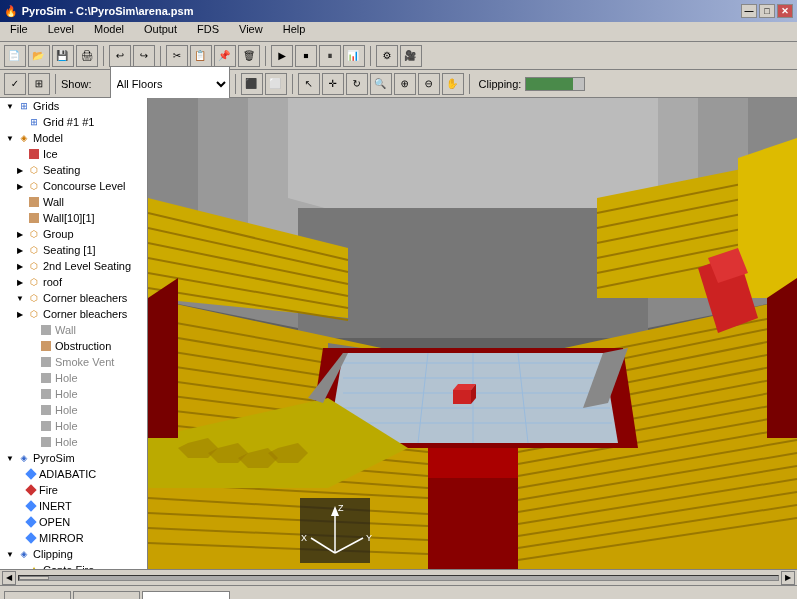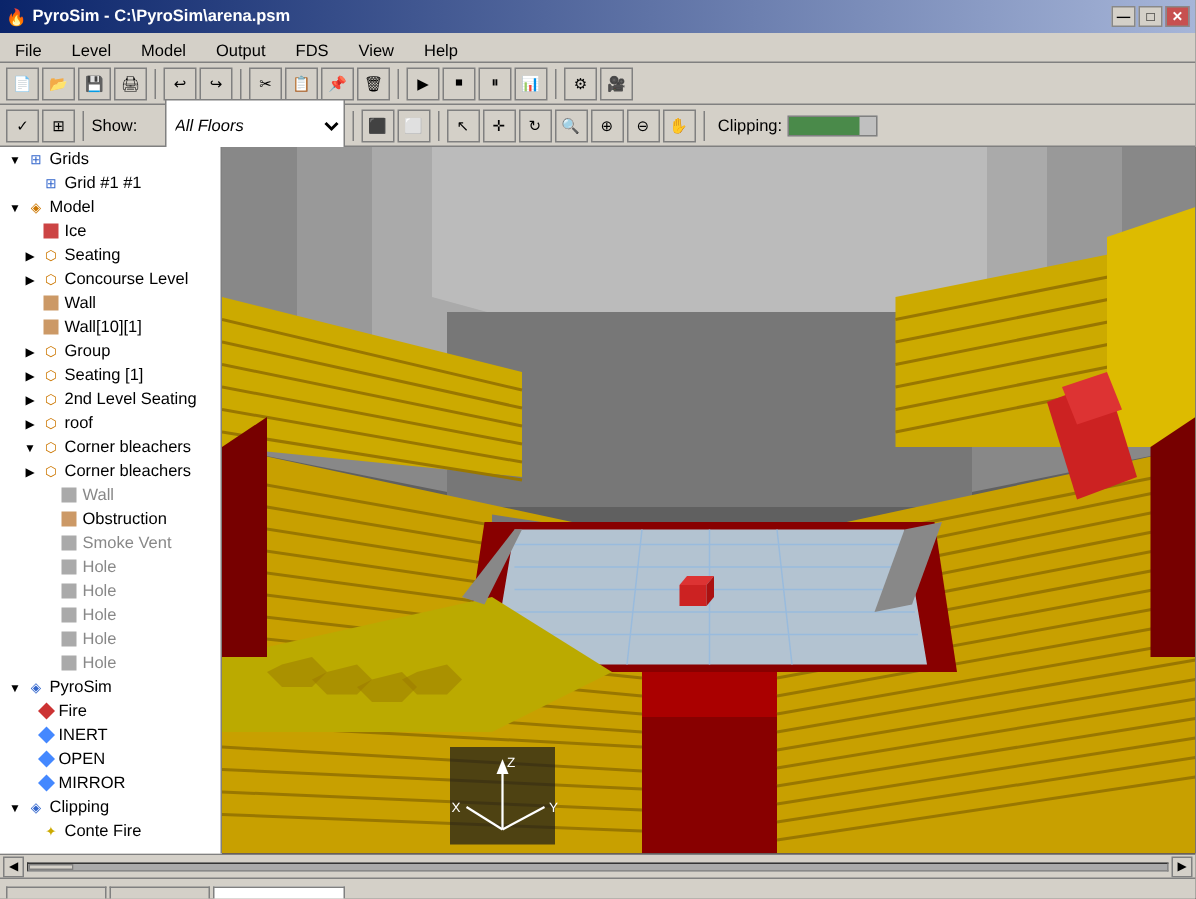--- a/index.html
+++ b/index.html
@@ -28,21 +28,21 @@
       cursor: pointer;
       color: #000;
     }
     .win-btn.close { background: #c75050; color: white; }
 
     
     #menu-bar {
       background: #d4d0c8;
       border-bottom: 1px solid #808080;
       display: flex;
-      align-items: flex-end;
+      align-items: flex-start;
       height: 20px;
       padding: 0 4px;
       gap: 8px;
     }
     .menu-item {
       padding: 1px 6px;
       cursor: pointer;
       font-size: 11px;
     }
 
@@ -79,21 +79,20 @@
       margin: 0 3px;
     }
     .tb-label { font-size: 11px; margin-right: 16px; }
     .tb-select {
       height: 36px;
       font-size: 11px;
       background: white;
       border: 1px solid #808080;
       padding: 0 2px;
       width: 120px;
-      font-style: italic;
     }
     .clipping-label { font-size: 11px; margin-left: 4px; }
     .clipping-bar {
       width: 60px; height: 14px;
       background: #c0c0c0;
       border: 1px solid #808080;
       margin-left: 2px;
       position: relative;
     }
     .clipping-fill {
@@ -407,20 +406,25 @@
       <span class="node-icon ico-gray">
           <span style="background:#aaaaaa;display:inline-block;width:10px;height:10px;"></span>
         </span>
       <span>Hole</span>
     </div>
 
     <div class="tree-item">
       <span class="expand-icon">▼</span>
       <span class="node-icon ico-blue">◈</span>
       <span>PyroSim</span>
+    </div>
+    <div class="tree-item indent-1">
+      <span class="expand-icon"></span>
+      <span class="diamond-icon" style="background:#4488ff;display:inline-block;width:8px;height:8px;transform:rotate(45deg);margin-right:4px;"></span>
+      <span>ADIABATIC</span>
     </div>
     <div class="tree-item indent-1">
       <span class="expand-icon"></span>
       <span class="diamond-icon" style="background:#cc3333;display:inline-block;width:8px;height:8px;transform:rotate(45deg);margin-right:4px;"></span>
       <span>Fire</span>
     </div>
     <div class="tree-item indent-1">
       <span class="expand-icon"></span>
       <span class="diamond-icon" style="background:#4488ff;display:inline-block;width:8px;height:8px;transform:rotate(45deg);margin-right:4px;"></span>
       <span>INERT</span>

